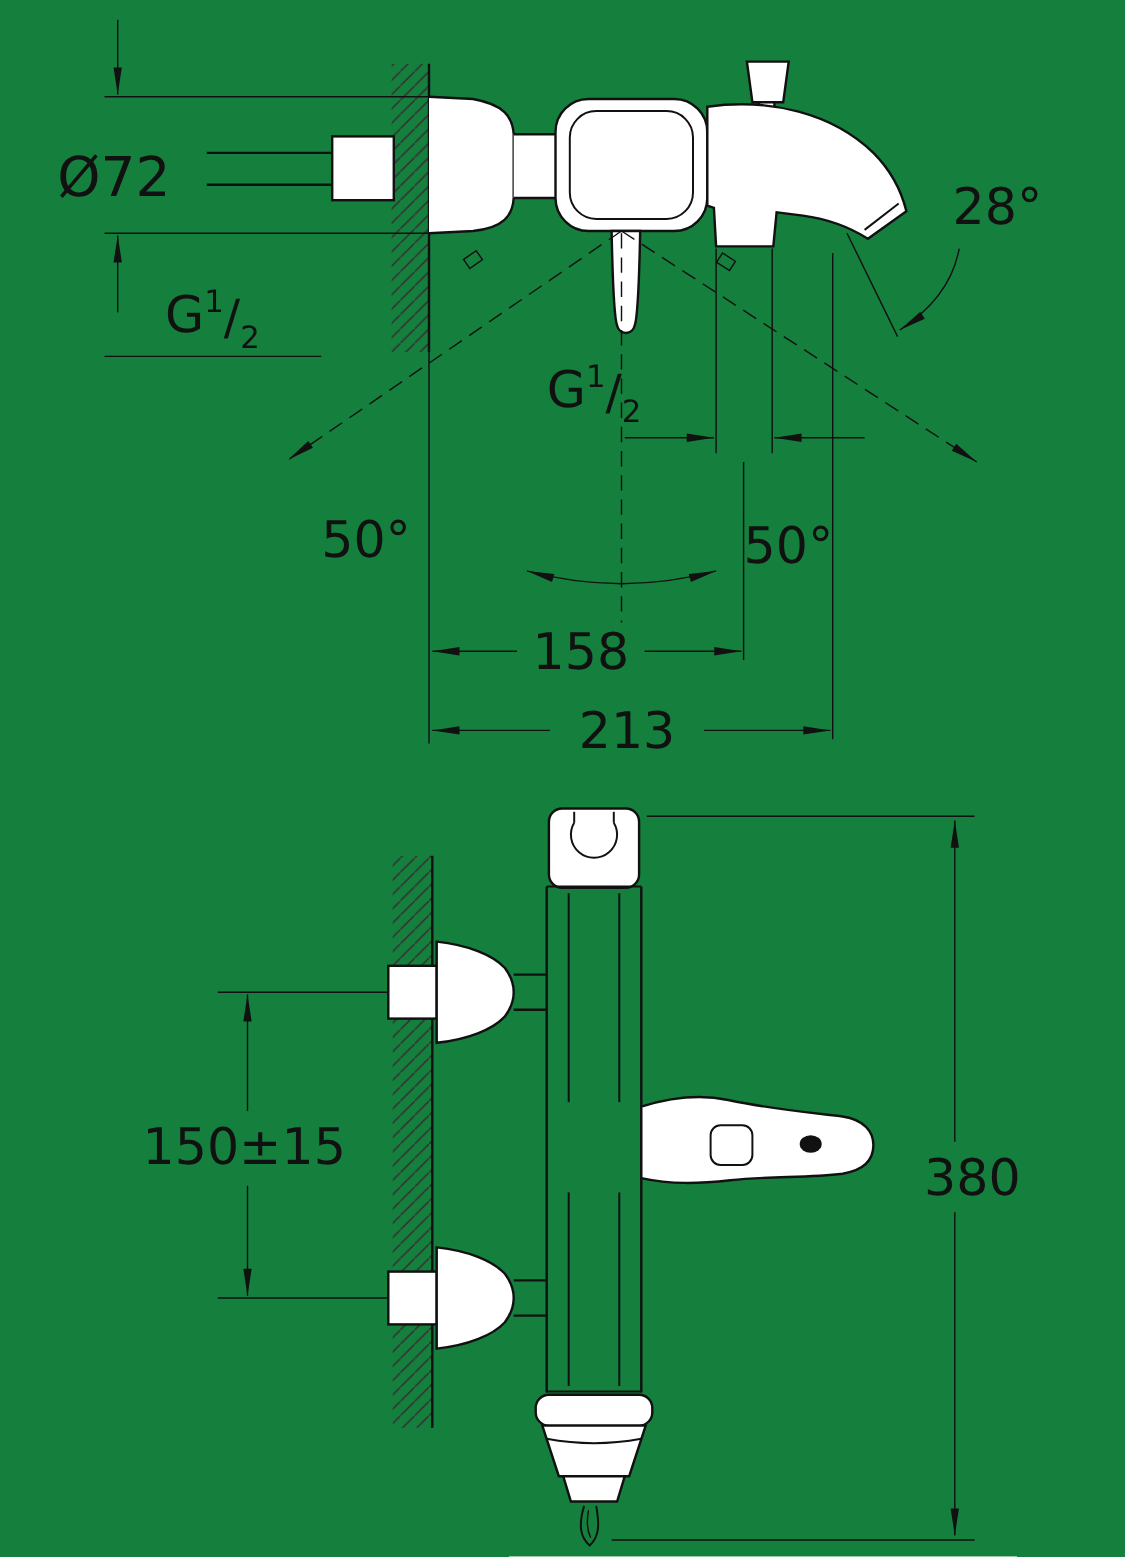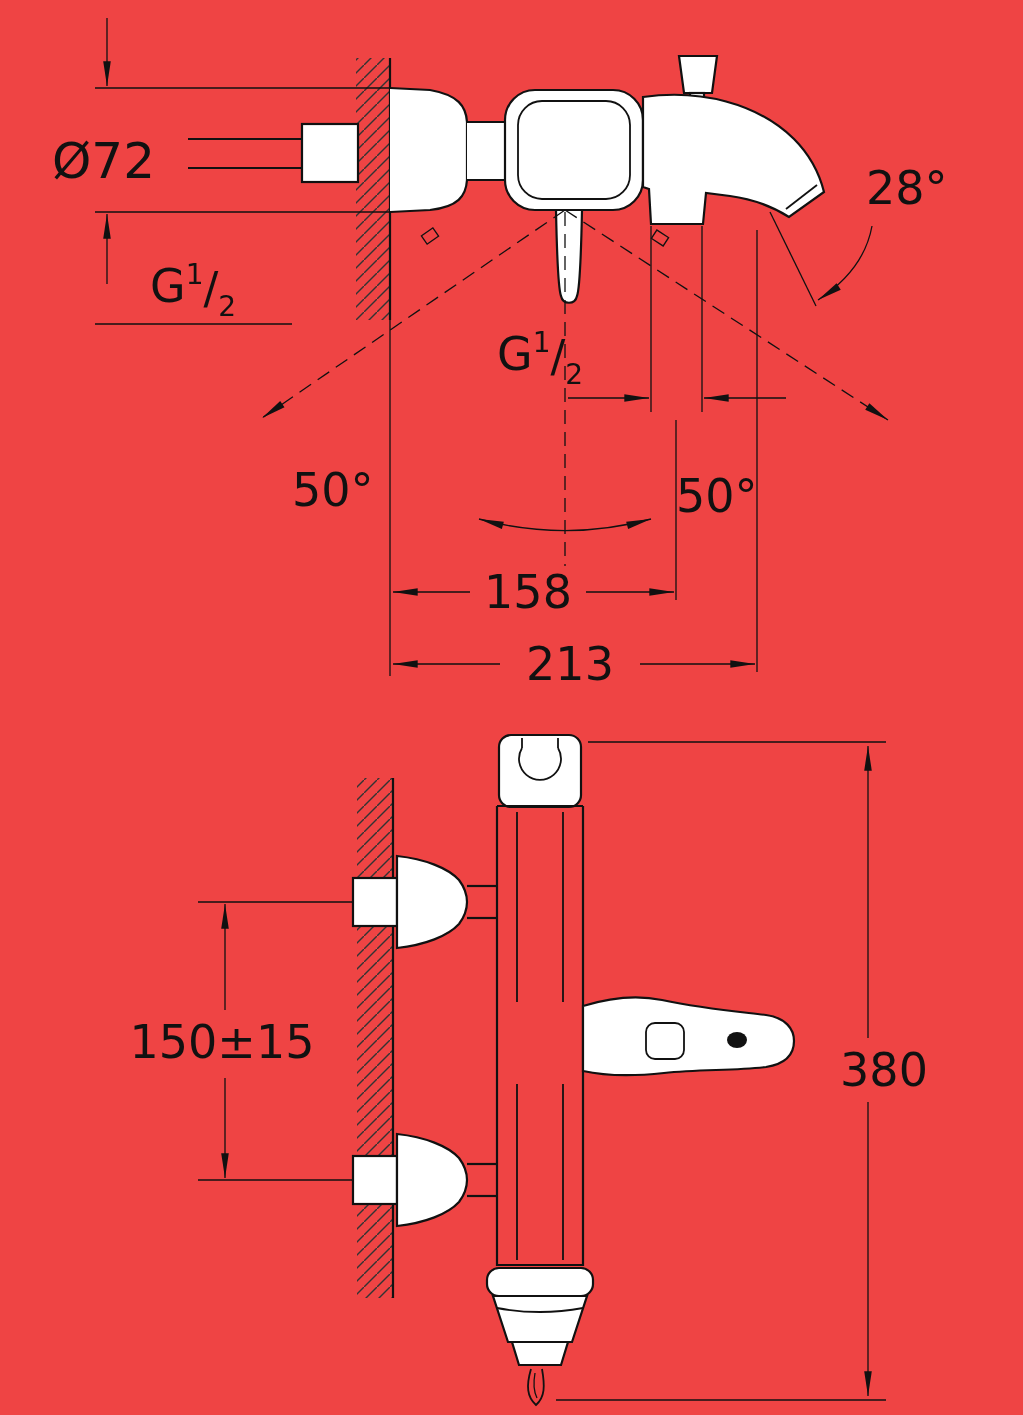--- a/index.html
+++ b/index.html
@@ -1,16 +1,16 @@
 <!DOCTYPE html>
 <html><head>
 <meta charset="utf-8">
 <style>
   html,body{margin:0;padding:0;background:#ffffff;}
-  .page{width:1023px;height:1415px;position:relative;background:#ef4444;}
+  .page{width:1023px;height:1415px;position:relative;background:#15803d;}
   svg{display:block;}
   .o2{stroke:#111;stroke-width:2.2;fill:none;}
   .o18{stroke:#111;stroke-width:1.8;fill:none;}
   .w{fill:#fff;}
   .d1{stroke:#111;stroke-width:1.3;fill:none;}
   .dash{stroke-dasharray:14 8;}
   .lbl{font-family:"DejaVu Sans","Liberation Sans",sans-serif;fill:#111;}
   .t46{font-size:46px;}
   .t50{font-size:50px;}
   .t28{font-size:28px;}

